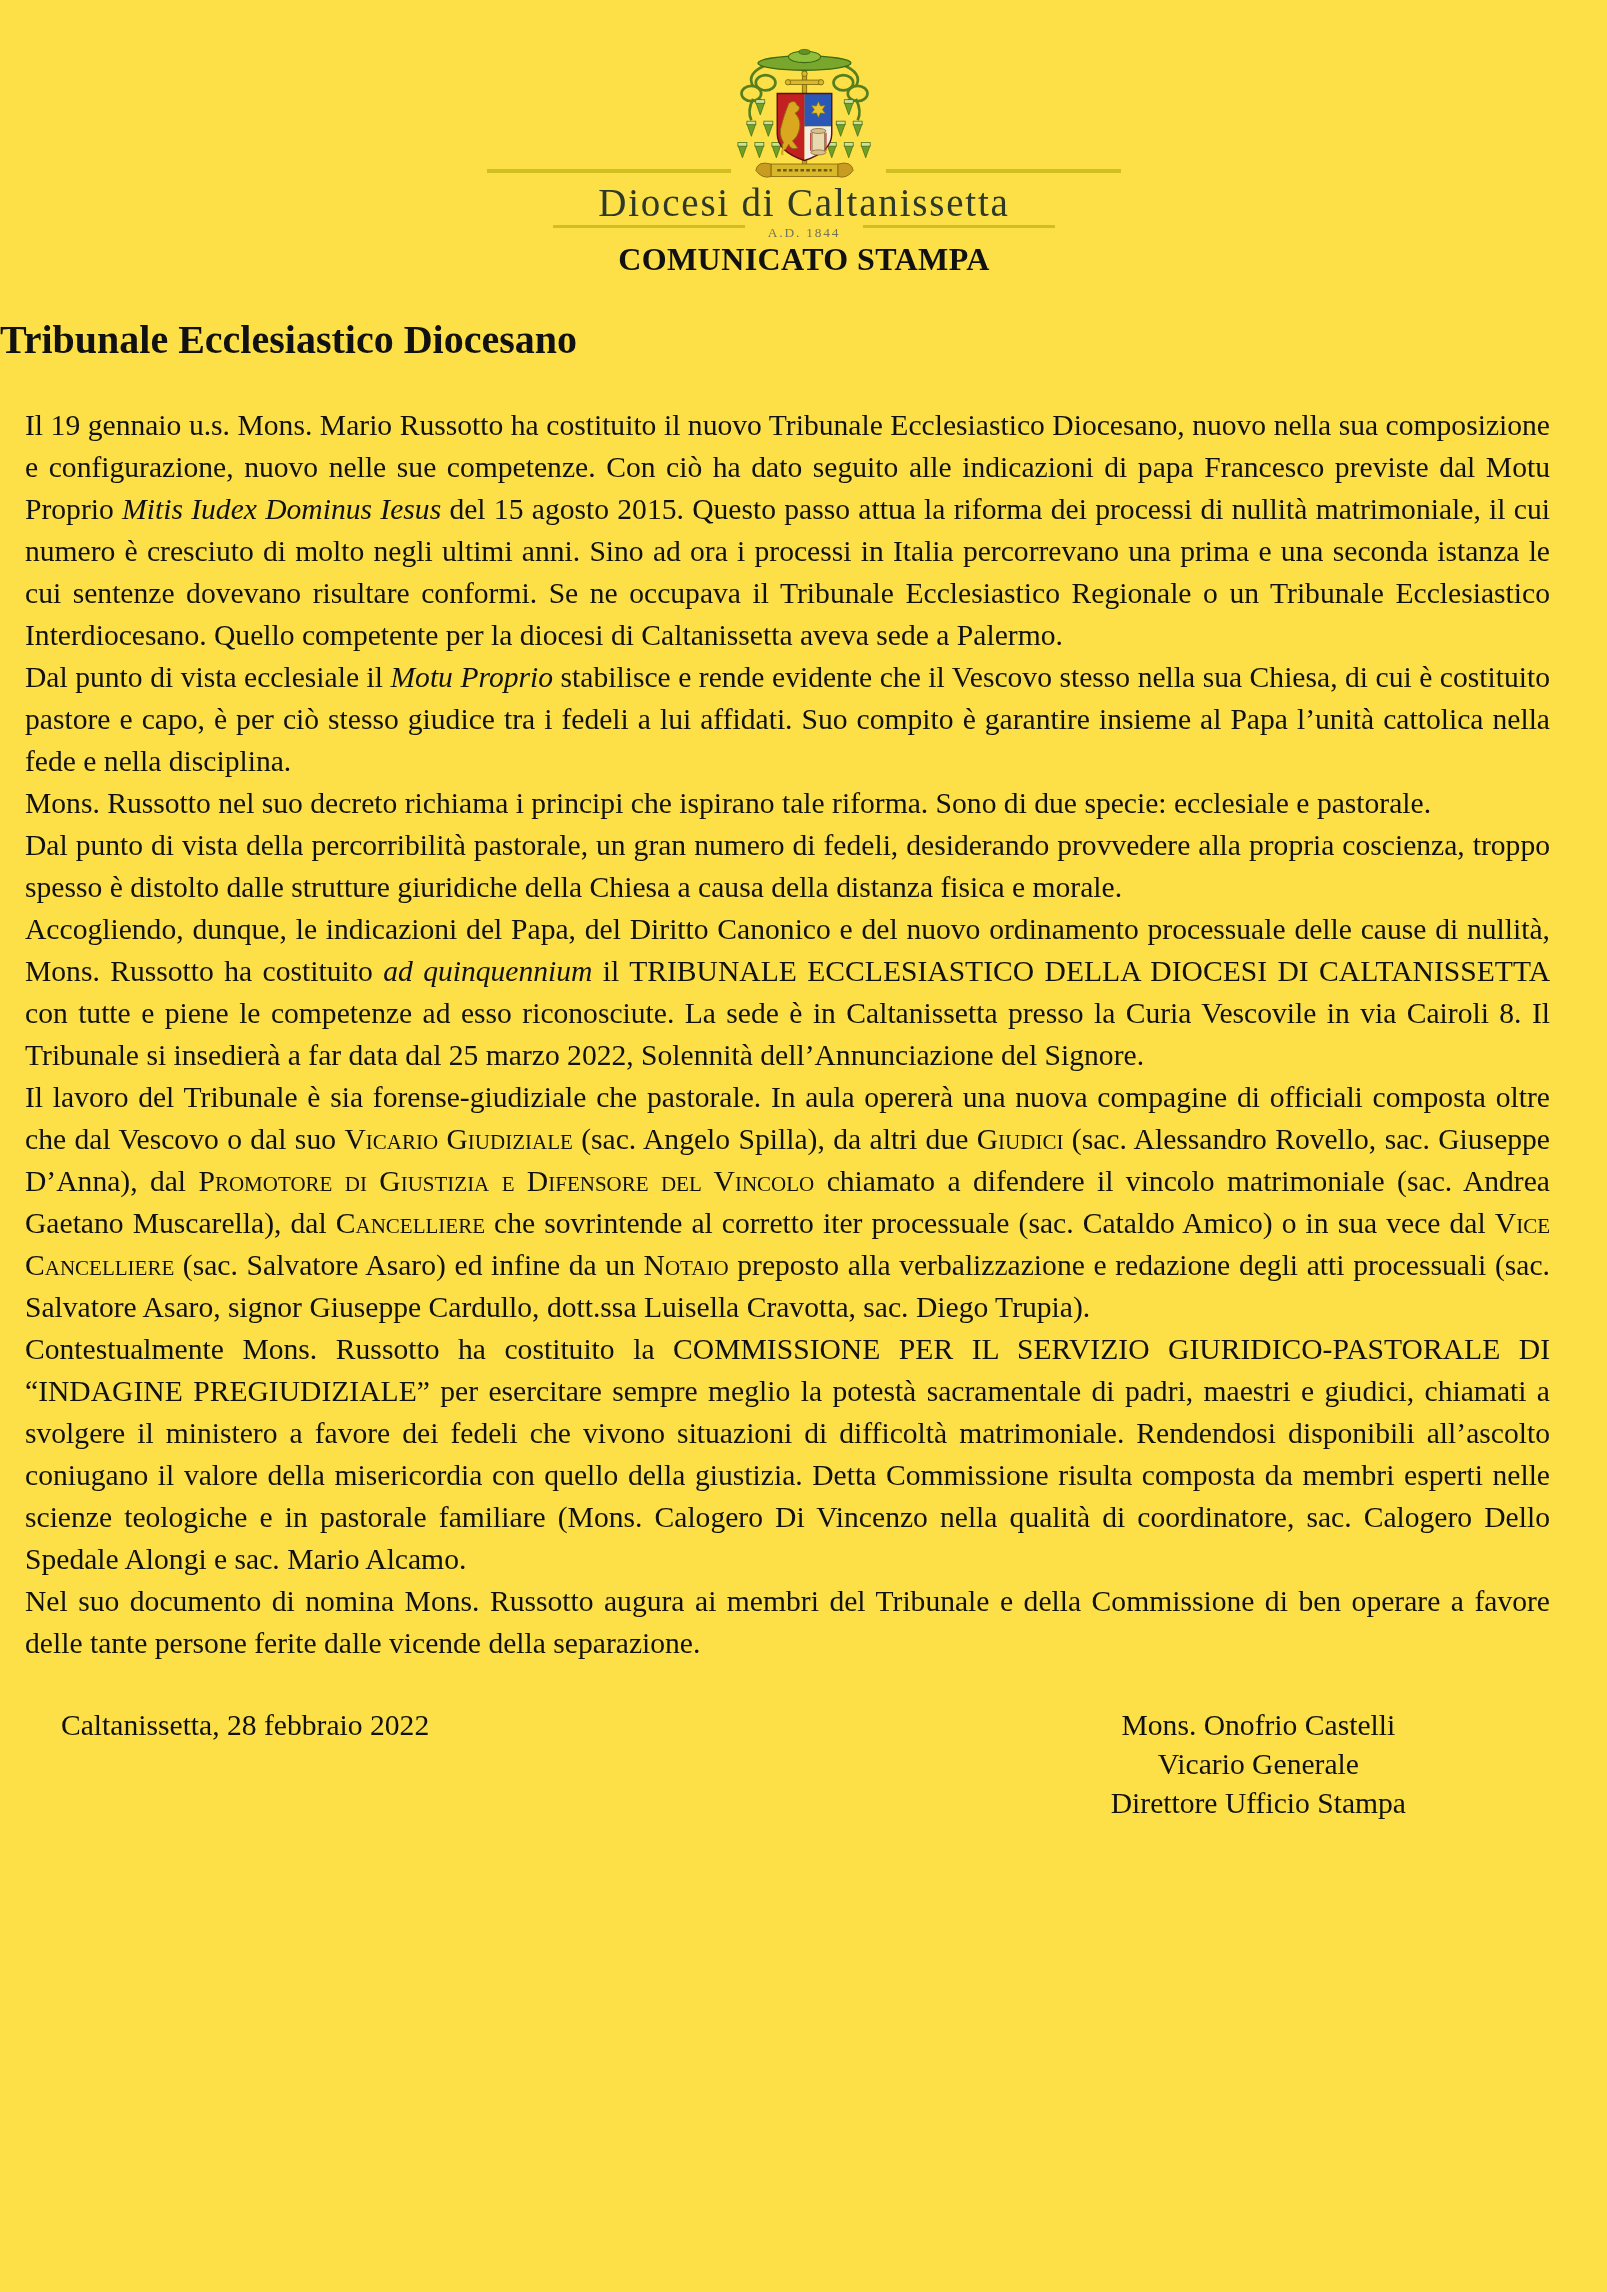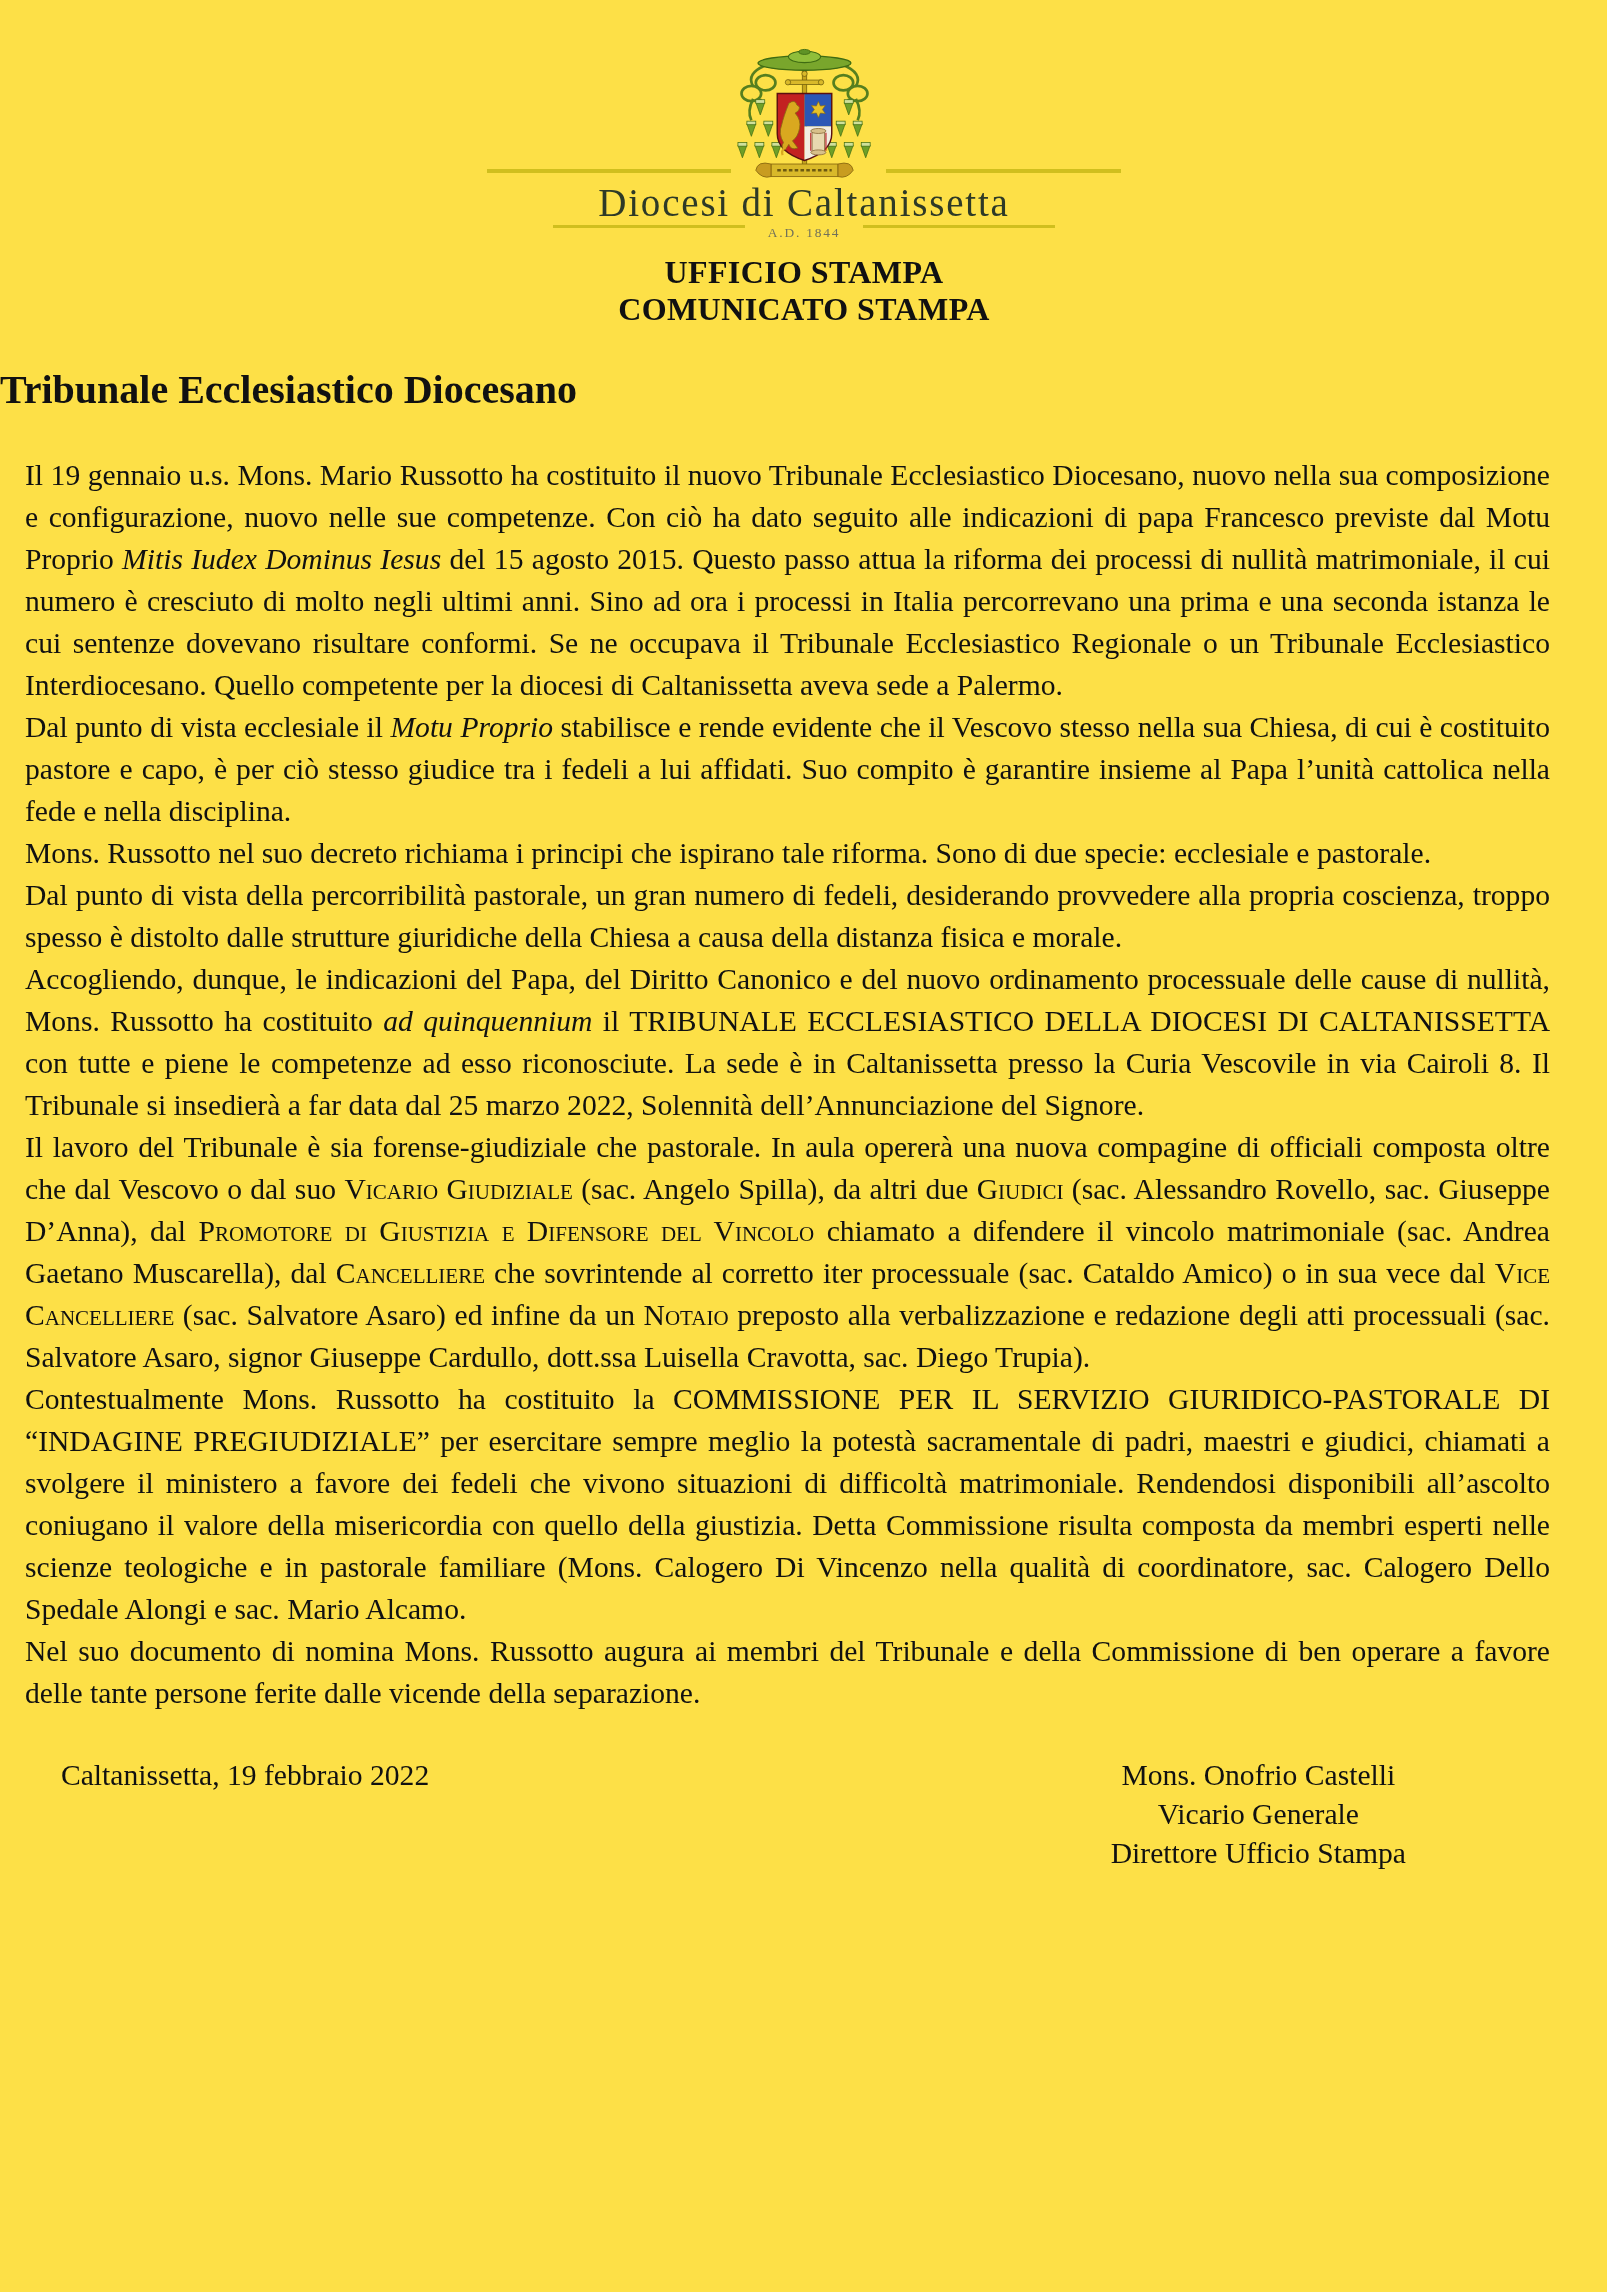--- a/index.html
+++ b/index.html
@@ -186,37 +186,36 @@
 
     <div class="logo-name">Diocesi di Caltanissetta</div>
 
     <div class="ad-row">
       <div class="rule"></div>
       <div class="ad-text">A.D. 1844</div>
       <div class="rule"></div>
     </div>
   </div>
 
-  <div class="office-heading">UFFICIO STAMPA</div>
   <div class="doctype-heading">COMUNICATO STAMPA</div>
   <div class="doc-title">Tribunale Ecclesiastico Diocesano</div>
 
   <div class="body-text">
       <p><span>Il 19 gennaio u.s. Mons. Mario Russotto ha costituito il nuovo Tribunale Ecclesiastico Diocesano, nuovo nella sua composizione e configurazione, nuovo nelle sue competenze. Con ciò ha dato seguito alle indicazioni di papa Francesco previste dal Motu Proprio </span><span class="it">Mitis Iudex Dominus Iesus</span><span> del 15 agosto 2015. Questo passo attua la riforma dei processi di nullità matrimoniale, il cui numero è cresciuto di molto negli ultimi anni. Sino ad ora i processi in Italia percorrevano una prima e una seconda istanza le cui sentenze dovevano risultare conformi. Se ne occupava il Tribunale Ecclesiastico Regionale o un Tribunale Ecclesiastico Interdiocesano. Quello competente per la diocesi di Caltanissetta aveva sede a Palermo.</span></p>
       <p><span>Dal punto di vista ecclesiale il </span><span class="it">Motu Proprio</span><span> stabilisce e rende evidente che il Vescovo stesso nella sua Chiesa, di cui è costituito pastore e capo, è per ciò stesso giudice tra i fedeli a lui affidati. Suo compito è garantire insieme al Papa l’unità cattolica nella fede e nella disciplina.</span></p>
       <p><span>Mons. Russotto nel suo decreto richiama i principi che ispirano tale riforma. Sono di due specie: ecclesiale e pastorale.</span></p>
       <p><span>Dal punto di vista della percorribilità pastorale, un gran numero di fedeli, desiderando provvedere alla propria coscienza, troppo spesso è distolto dalle strutture giuridiche della Chiesa a causa della distanza fisica e morale.</span></p>
       <p><span>Accogliendo, dunque, le indicazioni del Papa, del Diritto Canonico e del nuovo ordinamento processuale delle cause di nullità, Mons. Russotto ha costituito </span><span class="it">ad quinquennium</span><span> il TRIBUNALE ECCLESIASTICO DELLA DIOCESI DI CALTANISSETTA con tutte e piene le competenze ad esso riconosciute. La sede è in Caltanissetta presso la Curia Vescovile in via Cairoli 8. Il Tribunale si insedierà a far data dal 25 marzo 2022, Solennità dell’Annunciazione del Signore.</span></p>
       <p><span>Il lavoro del Tribunale è sia forense-giudiziale che pastorale. In aula opererà una nuova compagine di officiali composta oltre che dal Vescovo o dal suo </span><span class="sc">Vicario Giudiziale</span><span> (sac. Angelo Spilla), da altri due </span><span class="sc">Giudici</span><span> (sac. Alessandro Rovello, sac. Giuseppe D’Anna), dal </span><span class="sc">Promotore di Giustizia e Difensore del Vincolo</span><span> chiamato a difendere il vincolo matrimoniale (sac. Andrea Gaetano Muscarella), dal </span><span class="sc">Cancelliere</span><span> che sovrintende al corretto iter processuale (sac. Cataldo Amico) o in sua vece dal </span><span class="sc">Vice Cancelliere</span><span> (sac. Salvatore Asaro) ed infine da un </span><span class="sc">Notaio</span><span> preposto alla verbalizzazione e redazione degli atti processuali (sac. Salvatore Asaro, signor Giuseppe Cardullo, dott.ssa Luisella Cravotta, sac. Diego Trupia).</span></p>
       <p><span>Contestualmente Mons. Russotto ha costituito la COMMISSIONE PER IL SERVIZIO GIURIDICO-PASTORALE DI “INDAGINE PREGIUDIZIALE” per esercitare sempre meglio la potestà sacramentale di padri, maestri e giudici, chiamati a svolgere il ministero a favore dei fedeli che vivono situazioni di difficoltà matrimoniale. Rendendosi disponibili all’ascolto coniugano il valore della misericordia con quello della giustizia. Detta Commissione risulta composta da membri esperti nelle scienze teologiche e in pastorale familiare (Mons. Calogero Di Vincenzo nella qualità di coordinatore, sac. Calogero Dello Spedale Alongi e sac. Mario Alcamo.</span></p>
       <p><span>Nel suo documento di nomina Mons. Russotto augura ai membri del Tribunale e della Commissione di ben operare a favore delle tante persone ferite dalle vicende della separazione.</span></p>
     </div>
 
   <div class="footer">
-    <div class="place-date">Caltanissetta, 19 febbraio 2022</div>
+    <div class="place-date">Caltanissetta, 28 febbraio 2022</div>
     <div class="signature">
       <div>Mons. Onofrio Castelli</div>
       <div>Vicario Generale</div>
       <div>Direttore Ufficio Stampa</div>
     </div>
   </div>
 
 </div>
 
 

